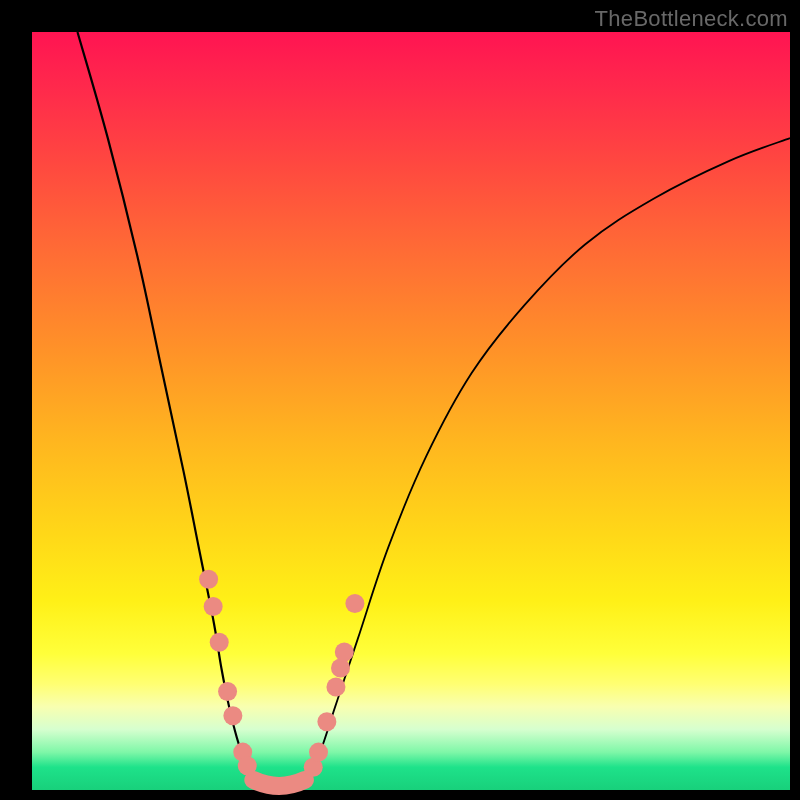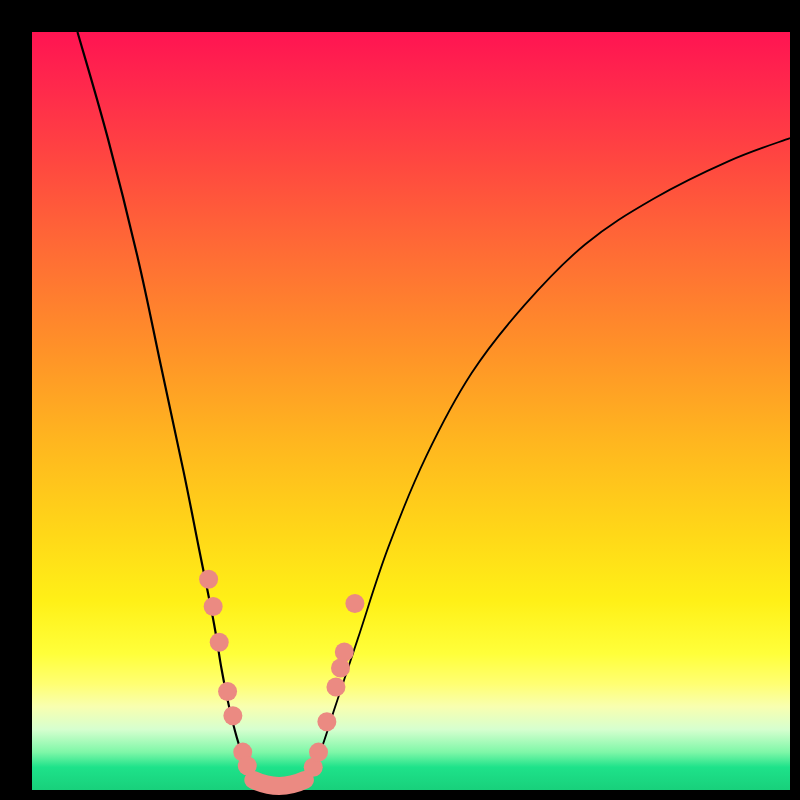--- a/index.html
+++ b/index.html
@@ -98,13 +98,14 @@
           <circle cx="281.218" cy="735.26" r="9.5"></circle>
           <circle cx="286.52399999999994" cy="720.1" r="9.5"></circle>
           <circle cx="294.862" cy="689.78" r="9.5"></circle>
           <circle cx="303.958" cy="654.912" r="9.5"></circle>
           <circle cx="308.50600000000003" cy="635.962" r="9.5"></circle>
           <circle cx="312.29600000000005" cy="620.044" r="9.5"></circle>
           <circle cx="322.908" cy="571.5319999999999" r="9.5"></circle>
         </g>
     </svg>
   </div>
+  <div class="watermark">TheBottleneck.com</div>
 </div>
 
 </body></html>

